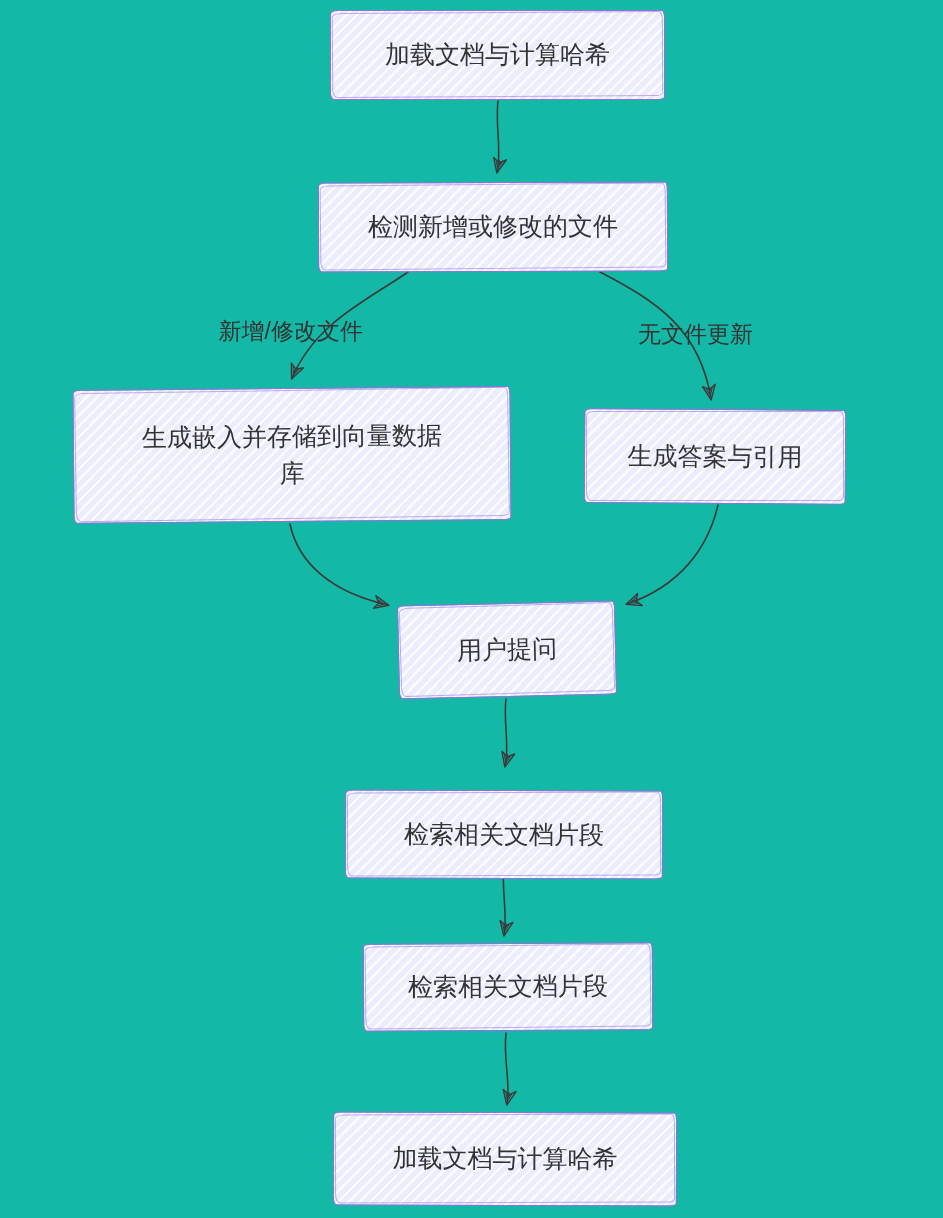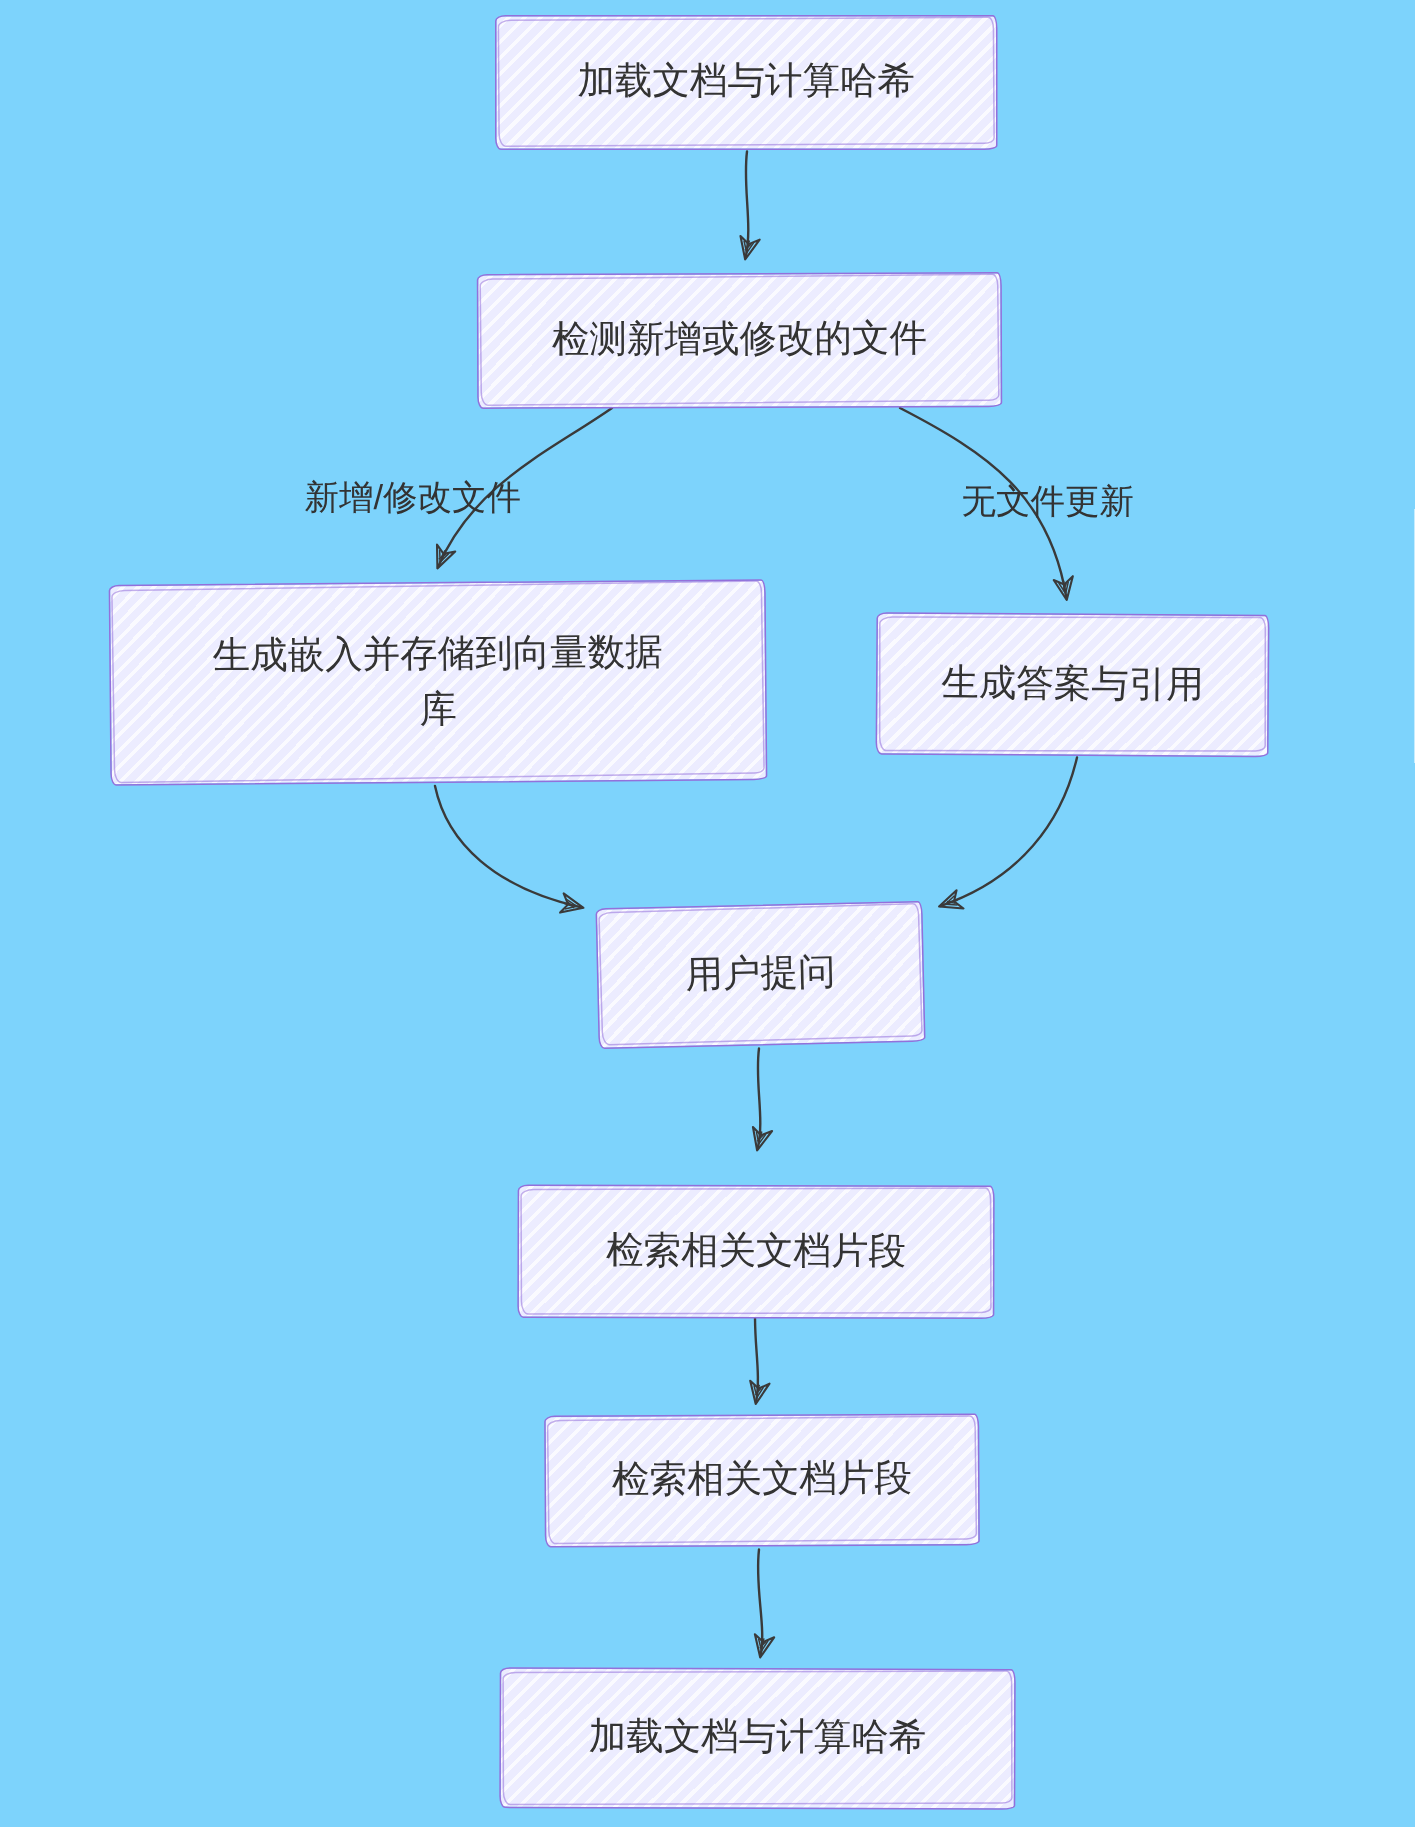--- a/index.html
+++ b/index.html
@@ -5,21 +5,21 @@
   html, body {
     margin: 0;
     padding: 0;
     background: #ffffff;
     font-family: "Liberation Sans", "DejaVu Sans", sans-serif;
   }
   .canvas {
     position: relative;
     width: 943px;
     height: 1218px;
-    background: #7dd3fc;
+    background: #14b8a6;
     overflow: hidden;
   }
   .edges-layer {
     position: absolute;
     left: 0; top: 0;
     width: 943px; height: 1218px;
     pointer-events: none;
   }
   .node {
     position: absolute;
@@ -48,34 +48,34 @@
     border-radius: 9px 4px 7px 5px / 5px 8px 4px 9px;
     transform: rotate(-0.35deg);
     pointer-events: none;
   }
   .node-label { display: inline-block; }
   .wrap-narrow { max-width: 312px; }
   .edge-label {
     position: absolute;
     color: #333333;
     font-size: 23px;
-    text-align: left;
+    text-align: right;
     white-space: nowrap;
   }
   
   #n-load     { left: 330px; top: 10px;   width: 335px; height: 90px;  transform: rotate(0deg);    }
   #n-detect   { left: 318px; top: 182px;  width: 350px; height: 90px;  transform: rotate(-0.2deg); }
   #n-embed    { left: 73px;  top: 388px;  width: 438px; height: 134px; transform: rotate(-0.5deg); }
   #n-skip     { left: 584px; top: 409px;  width: 262px; height: 95px;  transform: rotate(0.4deg);  }
   #n-ask      { left: 398px; top: 603px;  width: 218px; height: 94px;  transform: rotate(-1.3deg); }
   #n-retrieve { left: 345px; top: 790px;  width: 318px; height: 89px;  transform: rotate(0.15deg); }
   #n-generate { left: 363px; top: 943px;  width: 290px; height: 88px;  transform: rotate(-0.3deg); }
   #n-return   { left: 333px; top: 1112px; width: 344px; height: 94px;  transform: rotate(0.2deg);  }
   #el-left  { left: 203px; top: 316px; width: 160px; }
-  #el-right { left: 641px; top: 319px; width: 140px; }
+  #el-right { left: 613px; top: 319px; width: 140px; }
 </style>
 </head>
 <body>
 
 <div class="canvas">
 
   <svg class="edges-layer" viewBox="0 0 943 1218" xmlns="http://www.w3.org/2000/svg">
     <defs>
       <marker id="ah" viewBox="0 0 20 18" refX="17" refY="9" markerWidth="20" markerHeight="18" markerUnits="userSpaceOnUse" orient="auto">
         <path d="M3,2.5 L18,9 L3.5,15.5 L7.5,9 Z" fill="none" stroke="#3a3a3a" stroke-width="1.4" stroke-linejoin="round"></path>

